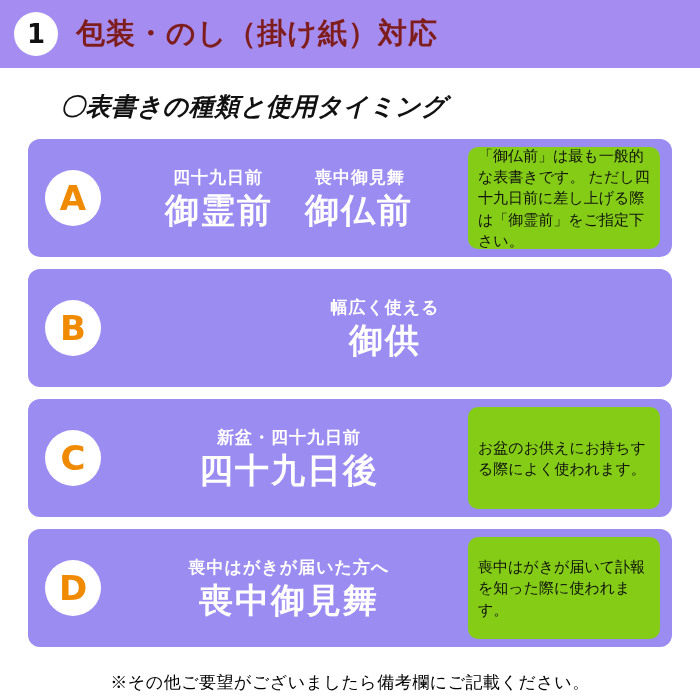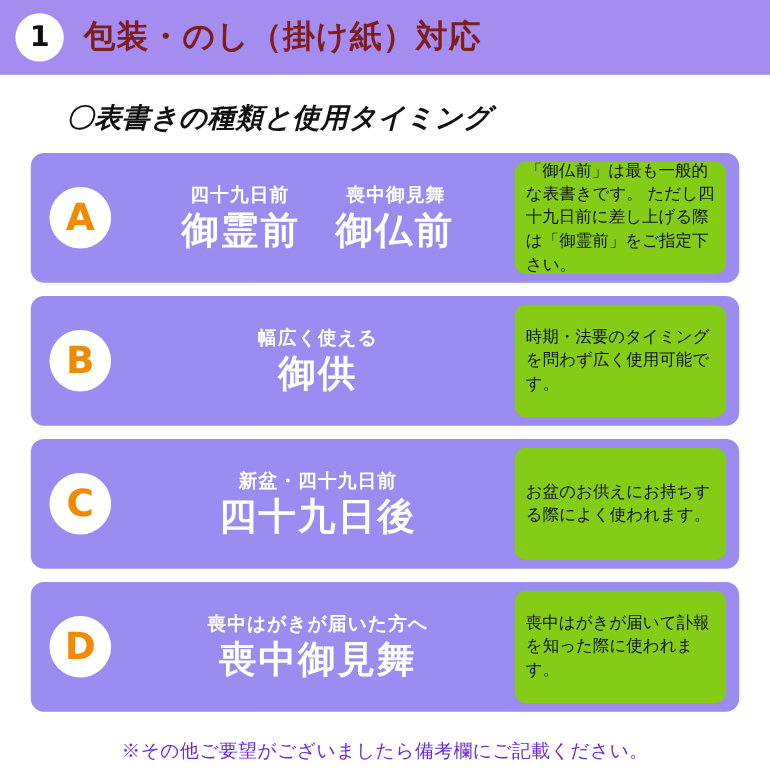--- a/index.html
+++ b/index.html
@@ -144,21 +144,21 @@
     align-items: center;
   }
   .row-note span {
     display: block;
   }
 
   
   .footer {
     text-align: center;
     font-size: 17px;
-    color: #6d28d9;
+    color: #000000;
     margin-top: 24px;
     letter-spacing: 0.5px;
   }
 </style>
 </head>
 <body>
 
 <div class="page">
 
   <div class="header">
@@ -191,23 +191,20 @@
     </div>
 
     <div class="row">
       <div class="row-letter">
         <div class="letter-circle">B</div>
       </div>
       <div class="row-main">
         <div class="row-sub">幅広く使える</div>
         <div class="row-title">御供</div>
       </div>
-      <div class="row-note">
-        <span>時期・法要のタイミングを問わず広く使用可能です。</span>
-      </div>
     </div>
 
     <div class="row">
       <div class="row-letter">
         <div class="letter-circle">C</div>
       </div>
       <div class="row-main">
         <div class="row-sub">新盆・四十九日前</div>
         <div class="row-title">四十九日後</div>
       </div>

